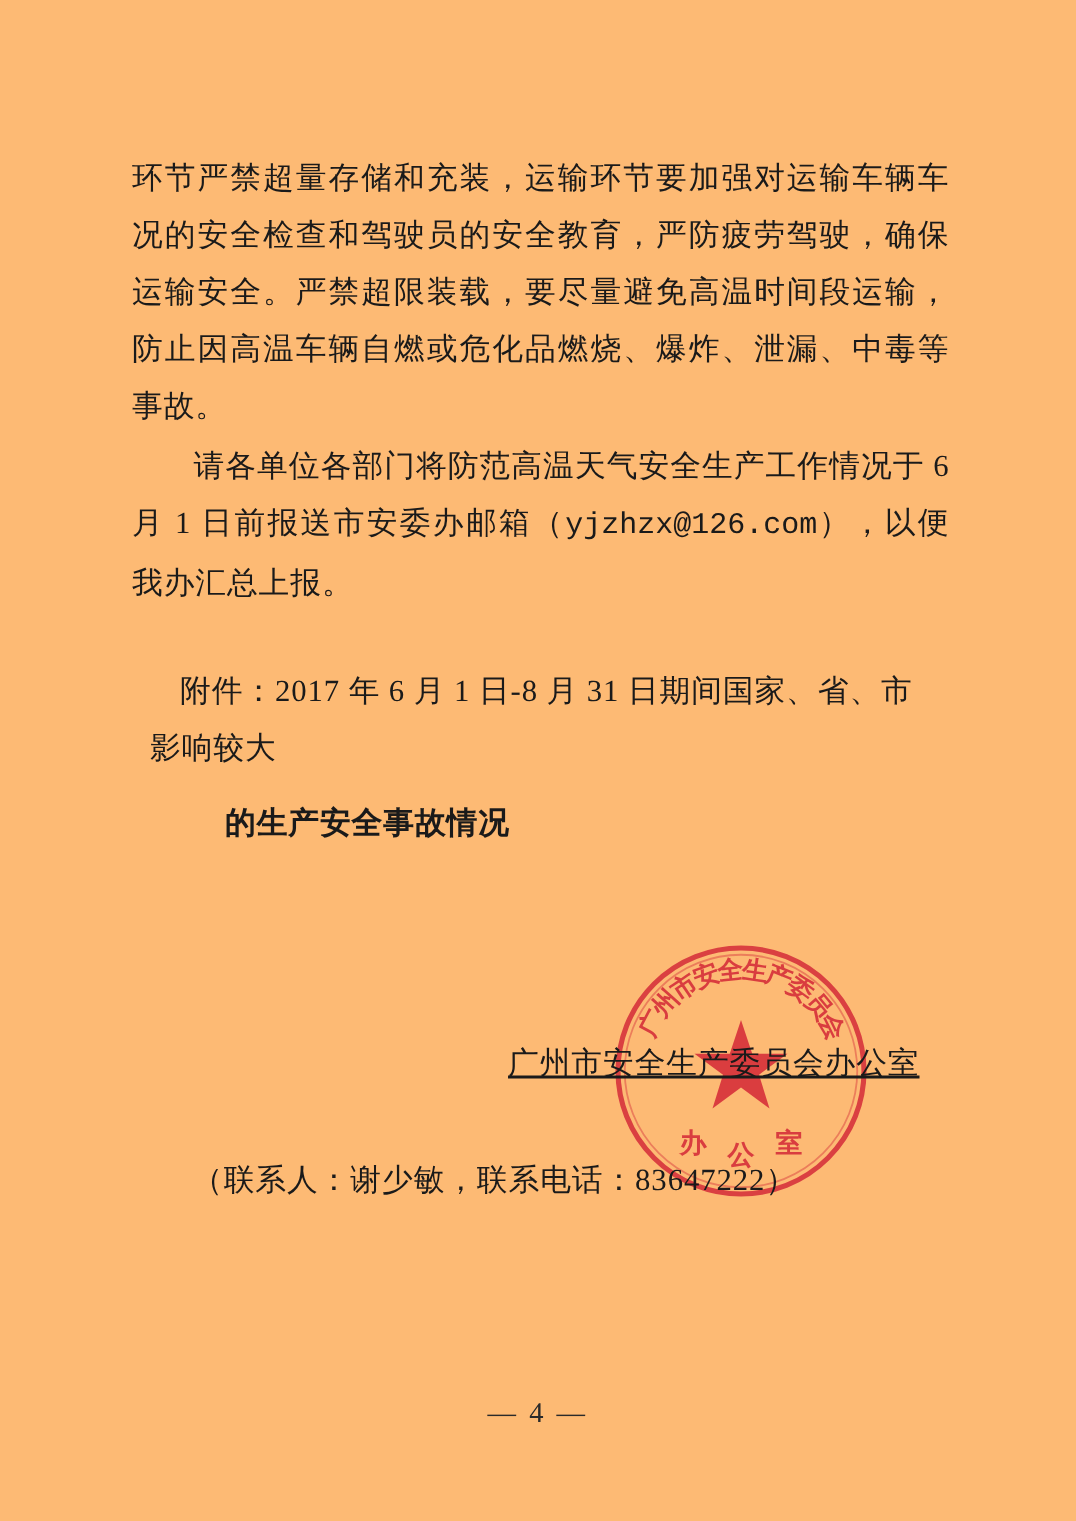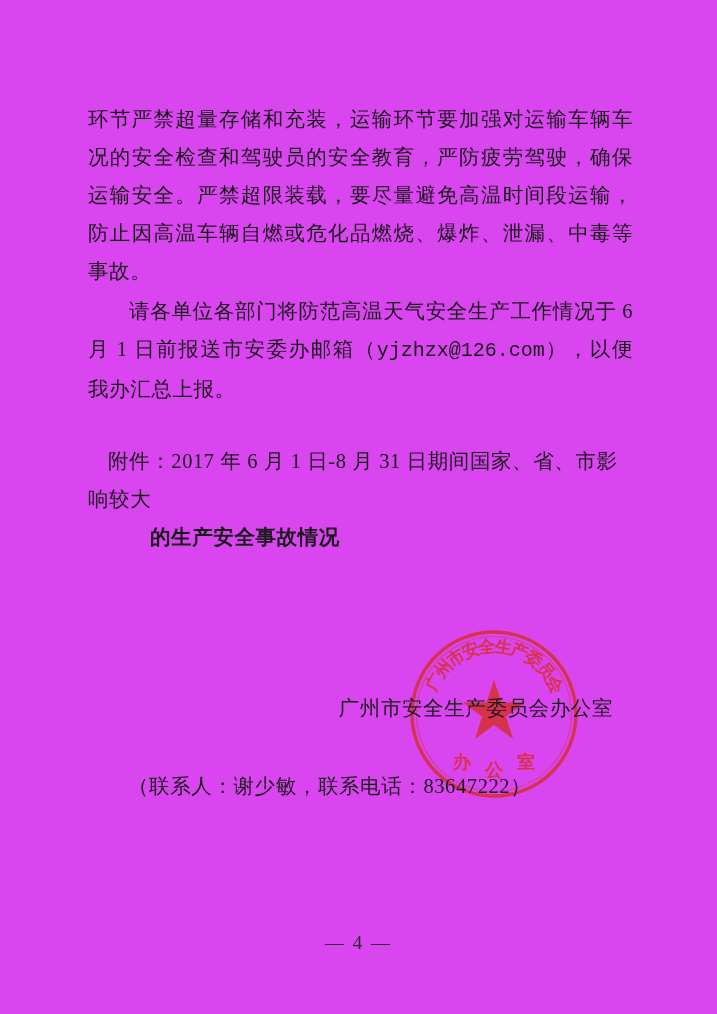--- a/index.html
+++ b/index.html
@@ -11,21 +11,21 @@
     width: 717px;
     height: 1014px;
     position: relative;
     font-family: "Liberation Serif", serif;
     color: #1a1a1a;
     overflow: hidden;
   }
   .page {
     position: absolute;
     inset: 0;
-    background: #d946ef;
+    background: #fdba74;
     padding-left: 23px;
   }
   .doc-body {
     position: absolute;
     left: 88px;
     top: 100px;
     width: 545px;
   }
   p.para {
     margin: 0 0 2px 0;
@@ -36,21 +36,21 @@
     text-justify: inter-ideograph;
     font-family: "Liberation Serif", serif;
   }
   p.indent2 {
     text-indent: 41px;
   }
   .attach-block {
     margin-top: 34px;
   }
   p.attach-line1 {
-    margin: 0;
+    margin: 12px;
     font-size: 20.5px;
     line-height: 38px;
     letter-spacing: 0.6px;
     text-indent: 20px;
   }
   p.attach-line2 {
     margin: 0;
     font-size: 20.5px;
     line-height: 38px;
     letter-spacing: 0.6px;
@@ -64,20 +64,21 @@
     width: 545px;
     height: 200px;
   }
   .sig-org {
     position: absolute;
     right: 20px;
     top: 96px;
     font-size: 20.5px;
     letter-spacing: 0.6px;
     white-space: nowrap;
+    text-decoration: underline;
   }
   .sig-date {
     position: absolute;
     right: 40px;
     top: 134px;
     font-size: 20.5px;
     letter-spacing: 0.6px;
     white-space: nowrap;
   }
   .contact {

